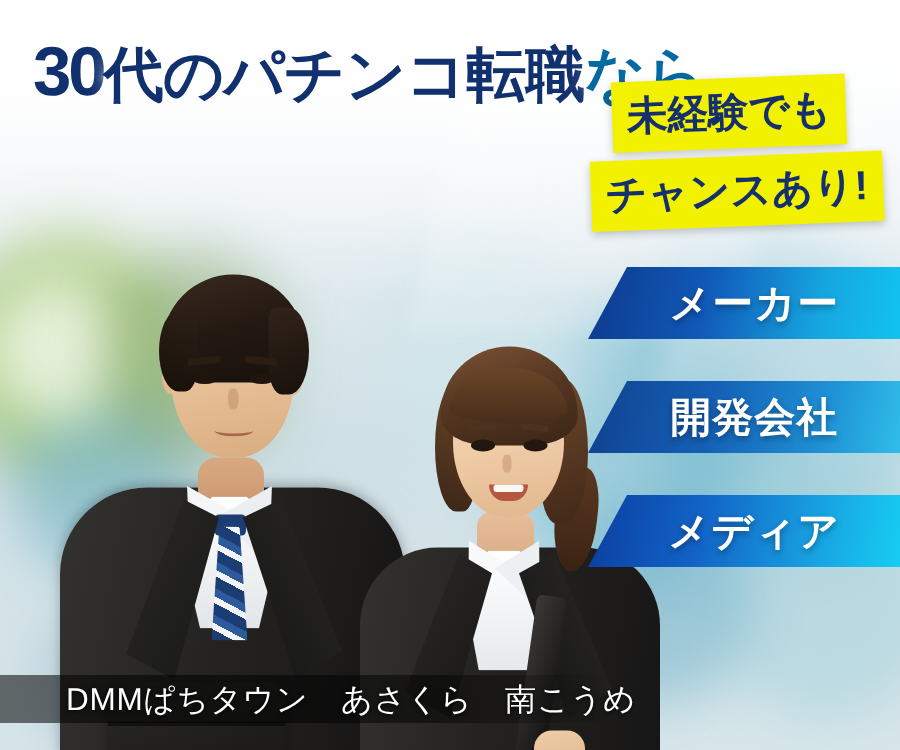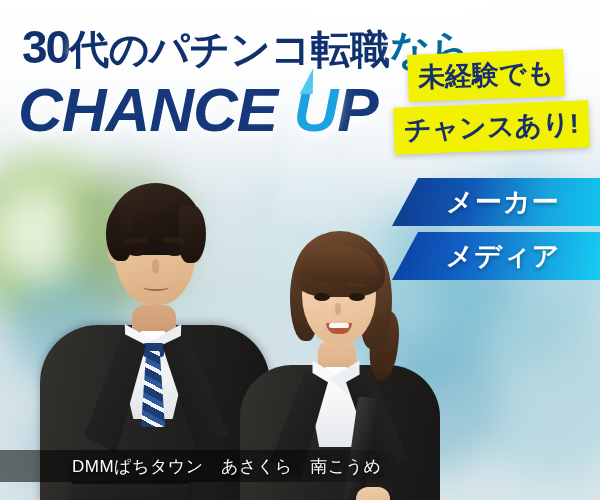--- a/index.html
+++ b/index.html
@@ -238,21 +238,21 @@
     padding:5px 10px 6px;white-space:nowrap;
     box-shadow:0 2px 6px rgba(0,0,0,.22);
     display:inline-block;
   }
   .badge-l1{transform:rotate(-2.2deg);margin-left:14px;}
   .badge-l2{transform:rotate(-2.2deg);margin-top:5px;}
 
   
   .cats{position:absolute;left:392px;top:178px;width:208px;}
   .cat{
-    position:relative;height:48px;margin-bottom:6px;
+    position:relative;height:48px;margin-bottom:28px;
     display:flex;align-items:center;justify-content:center;
     clip-path:polygon(26px 0,100% 0,100% 100%,0 100%);
     box-shadow:0 3px 7px rgba(0,0,0,.28);
   }
   .cat span{
     color:#ffffff;font-size:27px;font-weight:700;letter-spacing:1px;
     text-shadow:0 2px 4px rgba(0,0,0,.35);
     padding-left:14px;
   }
   .cat-0{background:linear-gradient(100deg,#0d3a8c 0%,#1159b8 38%,#16a6e0 74%,#12c3ee 100%);}
@@ -261,22 +261,22 @@
   .cat-3{background:linear-gradient(100deg,#7318e8 0%,#5030ea 34%,#3f6fee 72%,#48a6f2 100%);}
   .cat-4{background:linear-gradient(100deg,#0b3ea0 0%,#1263c6 36%,#18a4e2 74%,#17cdf2 100%);justify-content:center;}
 
   
   .caption{
     position:absolute;left:0;bottom:18px;width:410px;height:32px;
     display:flex;align-items:center;
     background:linear-gradient(90deg,rgba(0,0,0,.55) 0%,rgba(0,0,0,.5) 70%,rgba(0,0,0,0) 100%);
   }
   .caption span{
-    color:#ffffff;font-size:17px;letter-spacing:.5px;
-    padding-left:72px;white-space:pre;
+    color:#ffffff;font-size:21px;letter-spacing:.5px;
+    padding-left:44px;white-space:pre;
     text-shadow:0 1px 3px rgba(0,0,0,.8);
   }
 </style>
 </head>
 <body>
 
 <div class="banner">
 
   <div class="bg">
     <div class="bg-base"></div>
@@ -346,31 +346,33 @@
     <div class="w-nose"></div>
     <div class="w-mouth"></div>
     <div class="w-teeth"></div>
     <div class="w-strap"></div>
 
     <div class="w-hand"></div>
   </div>
 
   <div class="headline"><span class="num">30</span><span>代のパチンコ転職</span><span class="tail">なら</span></div>
 
-  <div class="logo"><span>CHANCE</span>&nbsp;<span class="up-u">U</span><span>P</span></div>
 
   <div class="badge">
     <div class="badge-line badge-l1">未経験でも</div>
     <div class="badge-line badge-l2">チャンスあり!</div>
   </div>
 
   <div class="cats">
     <div class="cat cat-0">
         <span>メーカー</span>
       </div>
+    <div class="cat cat-2">
+        <span>開発会社</span>
+      </div>
     <div class="cat cat-4">
         <span>メディア</span>
       </div>
   </div>
 
   <div class="caption">
     <span>DMMぱちタウン　あさくら　南こうめ</span>
   </div>
 
 </div>

